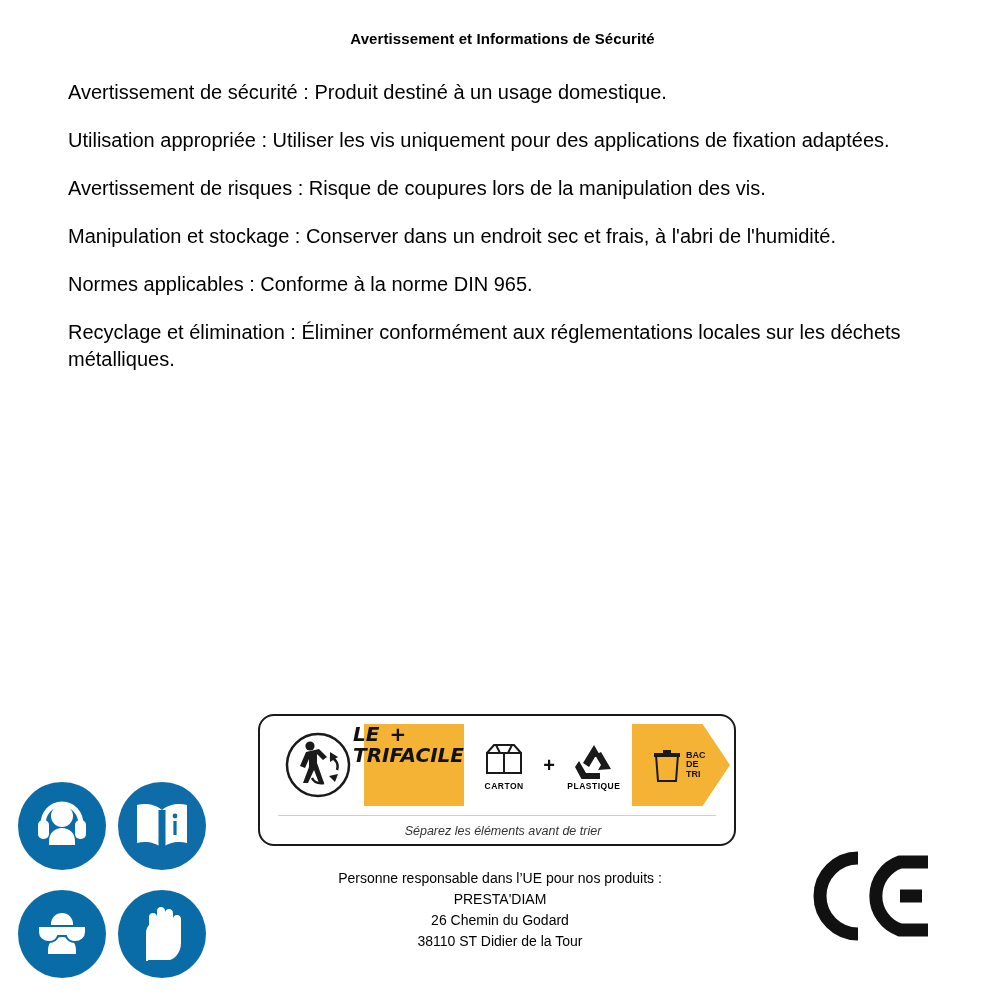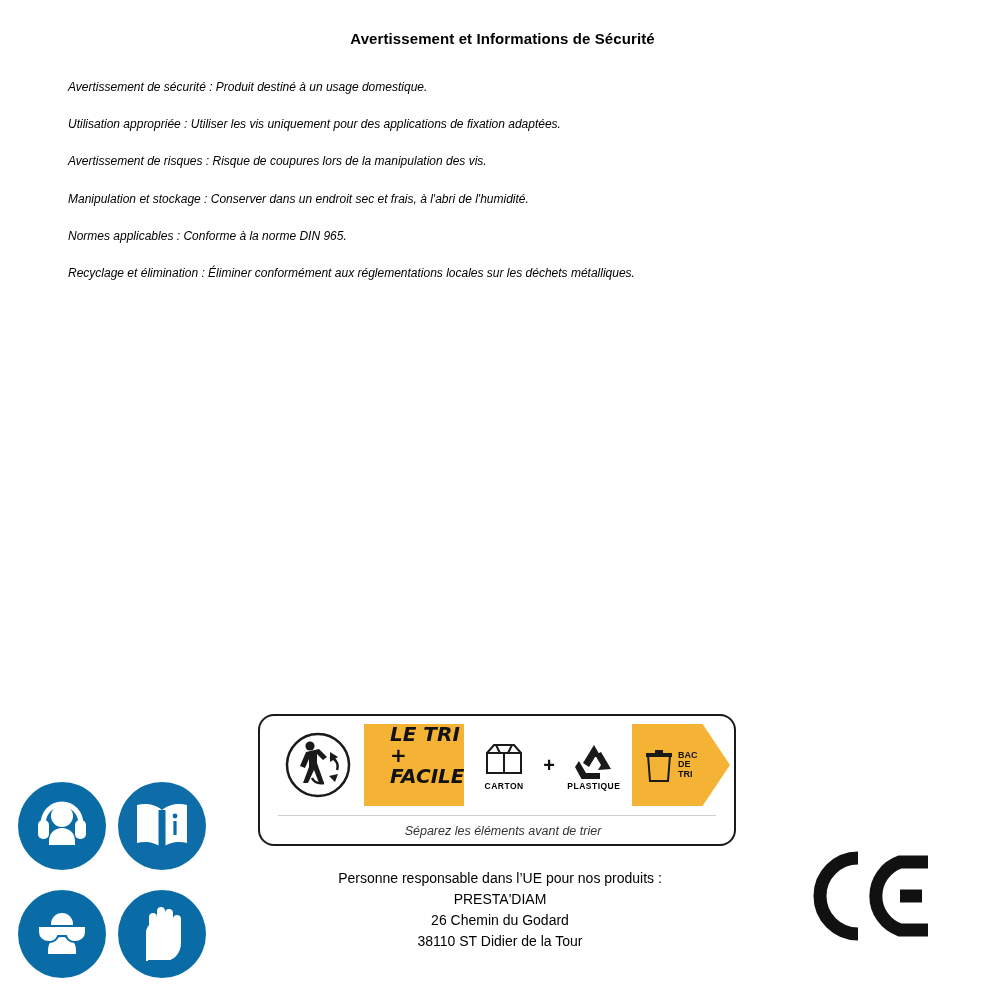--- a/index.html
+++ b/index.html
@@ -24,24 +24,23 @@
     margin-top: 30px;
     letter-spacing: 0.1px;
   }
 
   
   .body-block {
     margin: 32px 68px 0 68px;
     width: 860px;
   }
   .para {
-    font-size: 12px;
+    font-size: 20px;
     line-height: 1.35;
     margin-bottom: 21px;
-    font-style: italic;
   }
 
   
   .bottom-area {
     position: absolute;
     left: 0;
     top: 700px;
     width: 1005px;
     height: 305px;
   }
@@ -109,23 +108,23 @@
     justify-content: center;
   }
   .triman-yellow {
     position: absolute;
     left: 100px;
     top: 4px;
     width: 100px;
     height: 82px;
     background: #f5b335;
     display: flex;
-    flex-direction: column;
+    flex-direction: row;
     align-items: flex-start;
-    justify-content: flex-start;
+    justify-content: flex-end;
     padding-left: 26px;
     box-sizing: border-box;
   }
   .triman-yellow .l1, .triman-yellow .l2 {
     font-family: "DejaVu Sans", sans-serif;
     font-weight: bold;
     font-size: 20px;
     color: #111;
     line-height: 1.05;
     font-style: italic;
@@ -164,21 +163,21 @@
     position: absolute;
     left: 368px;
     top: 4px;
     width: 98px;
     height: 82px;
     background: #f5b335;
     clip-path: polygon(0 0, 72% 0, 100% 50%, 72% 100%, 0 100%);
     display: flex;
     align-items: center;
     justify-content: flex-start;
-    padding-left: 12px;
+    padding-left: 20px;
     box-sizing: border-box;
   }
   .bin-wrap {
     display: flex;
     align-items: center;
     gap: 4px;
   }
   .bin-text {
     font-size: 9px;
     font-weight: bold;

